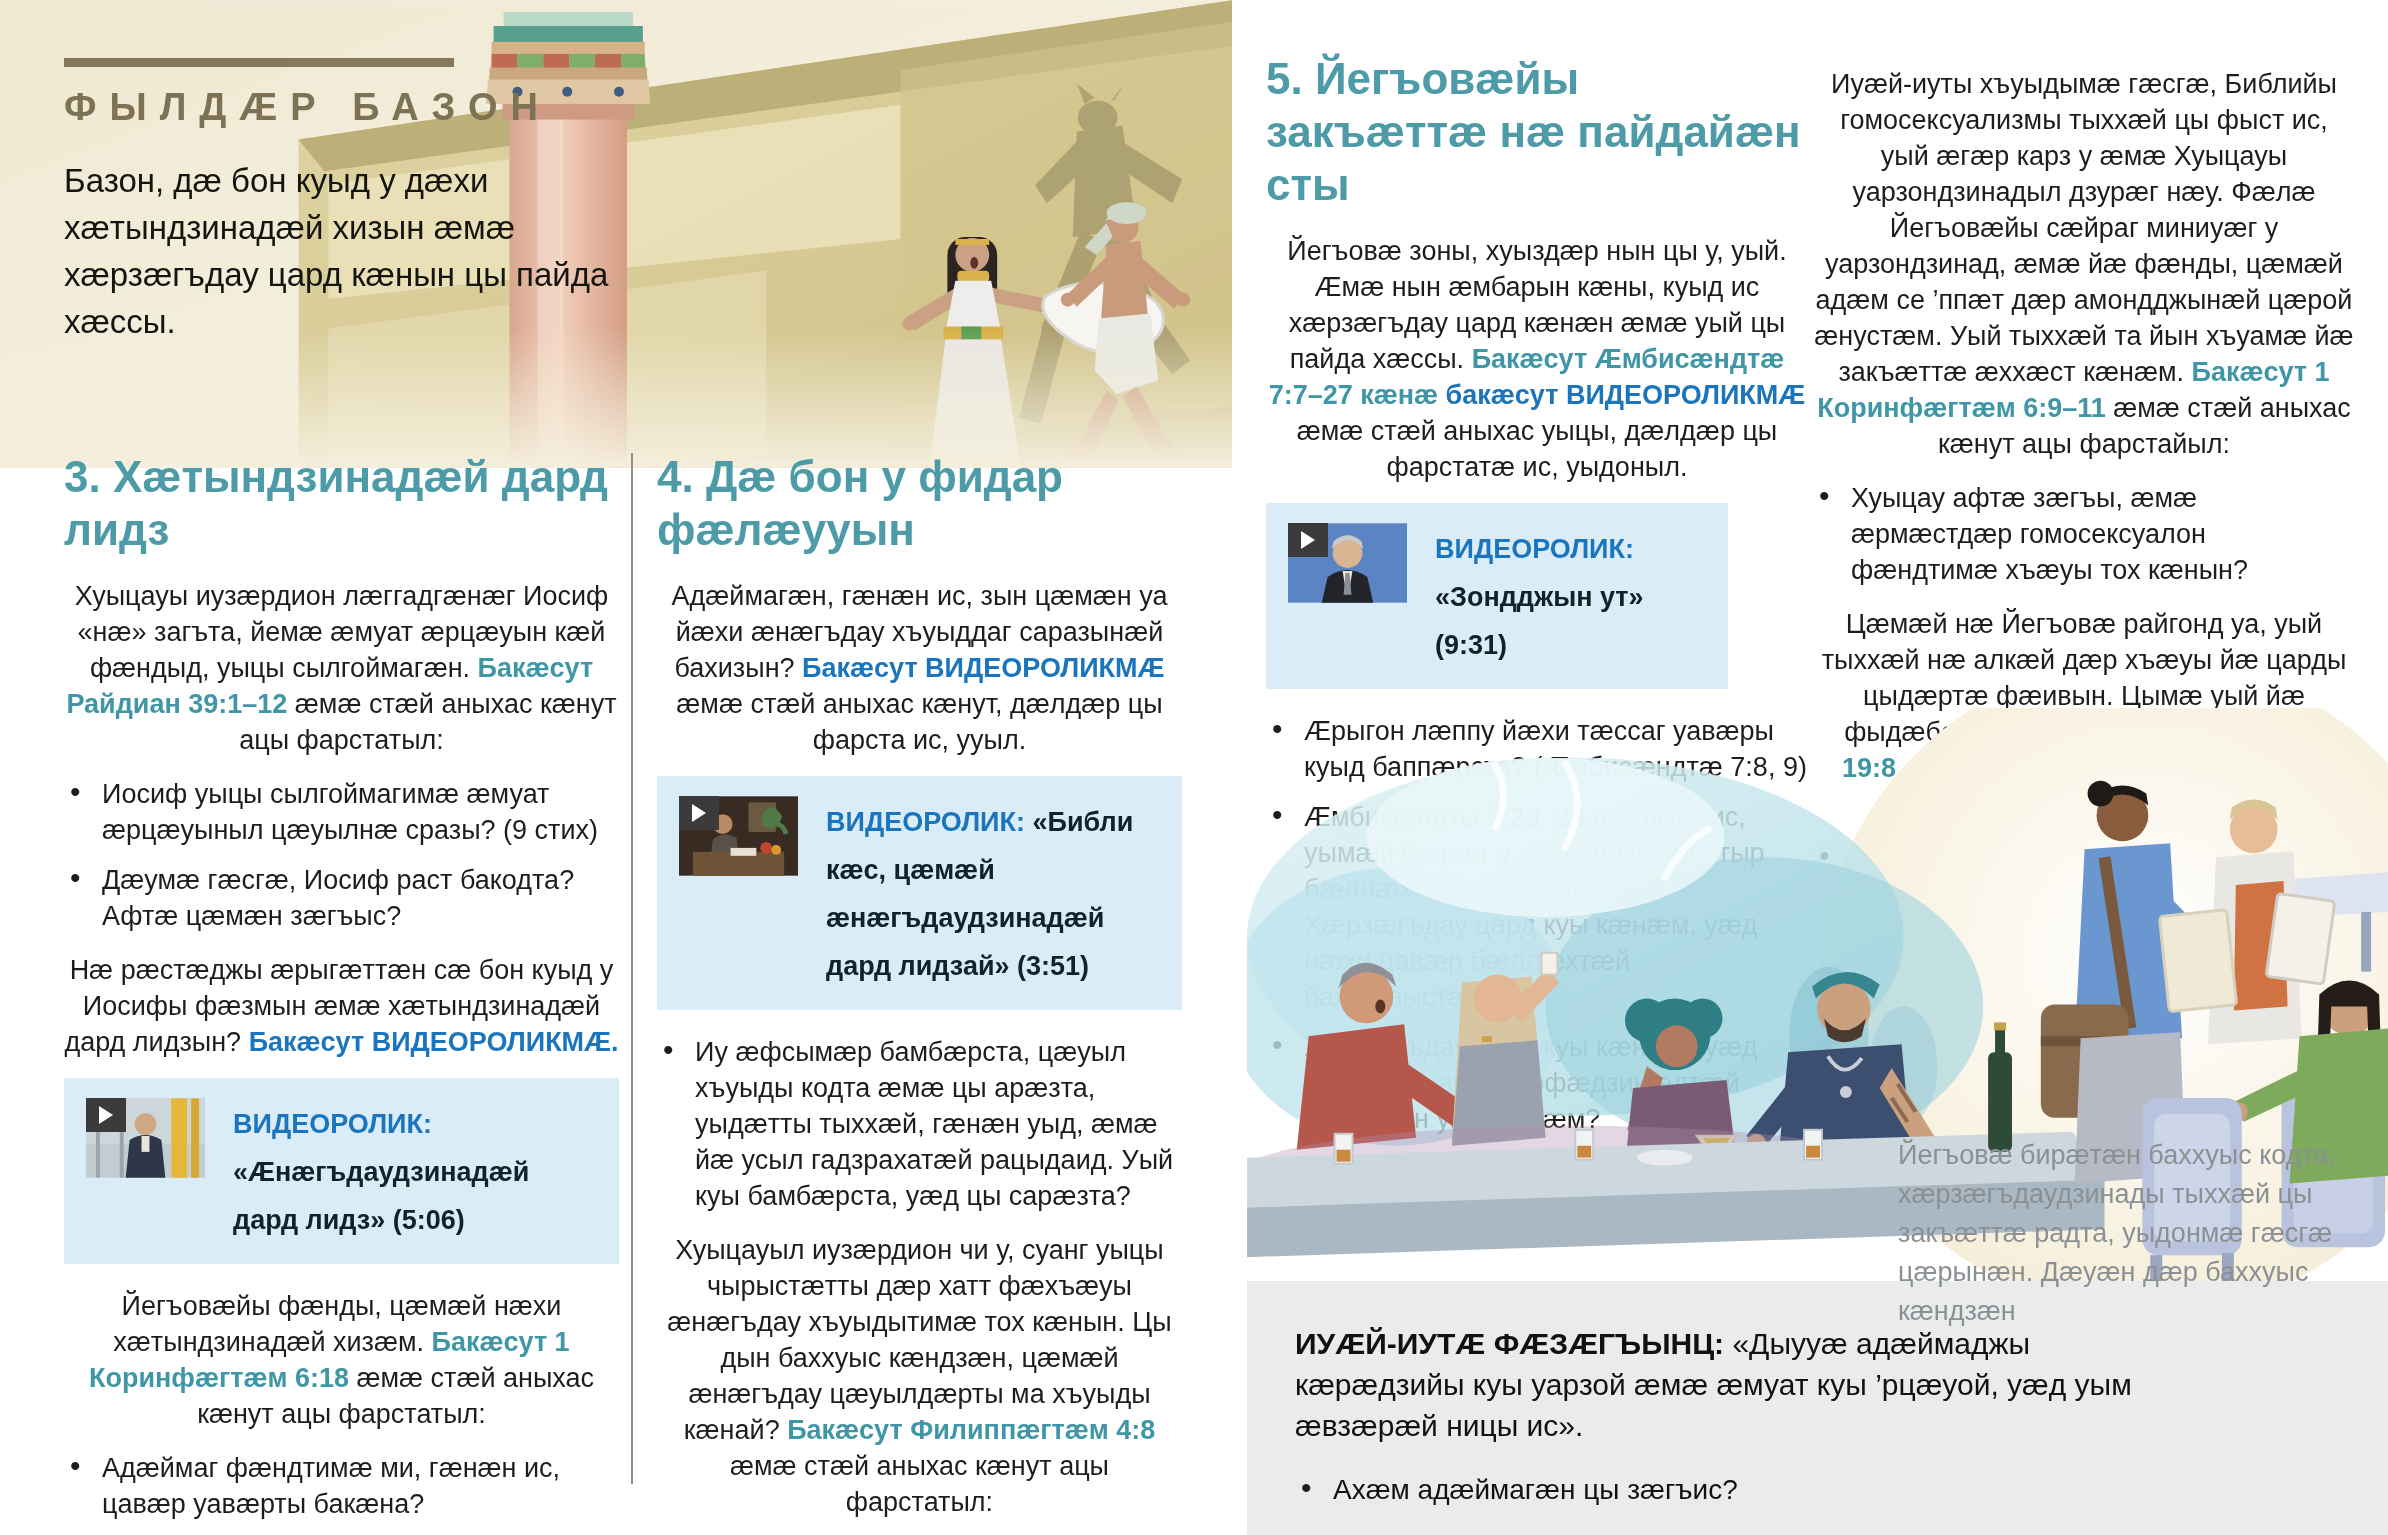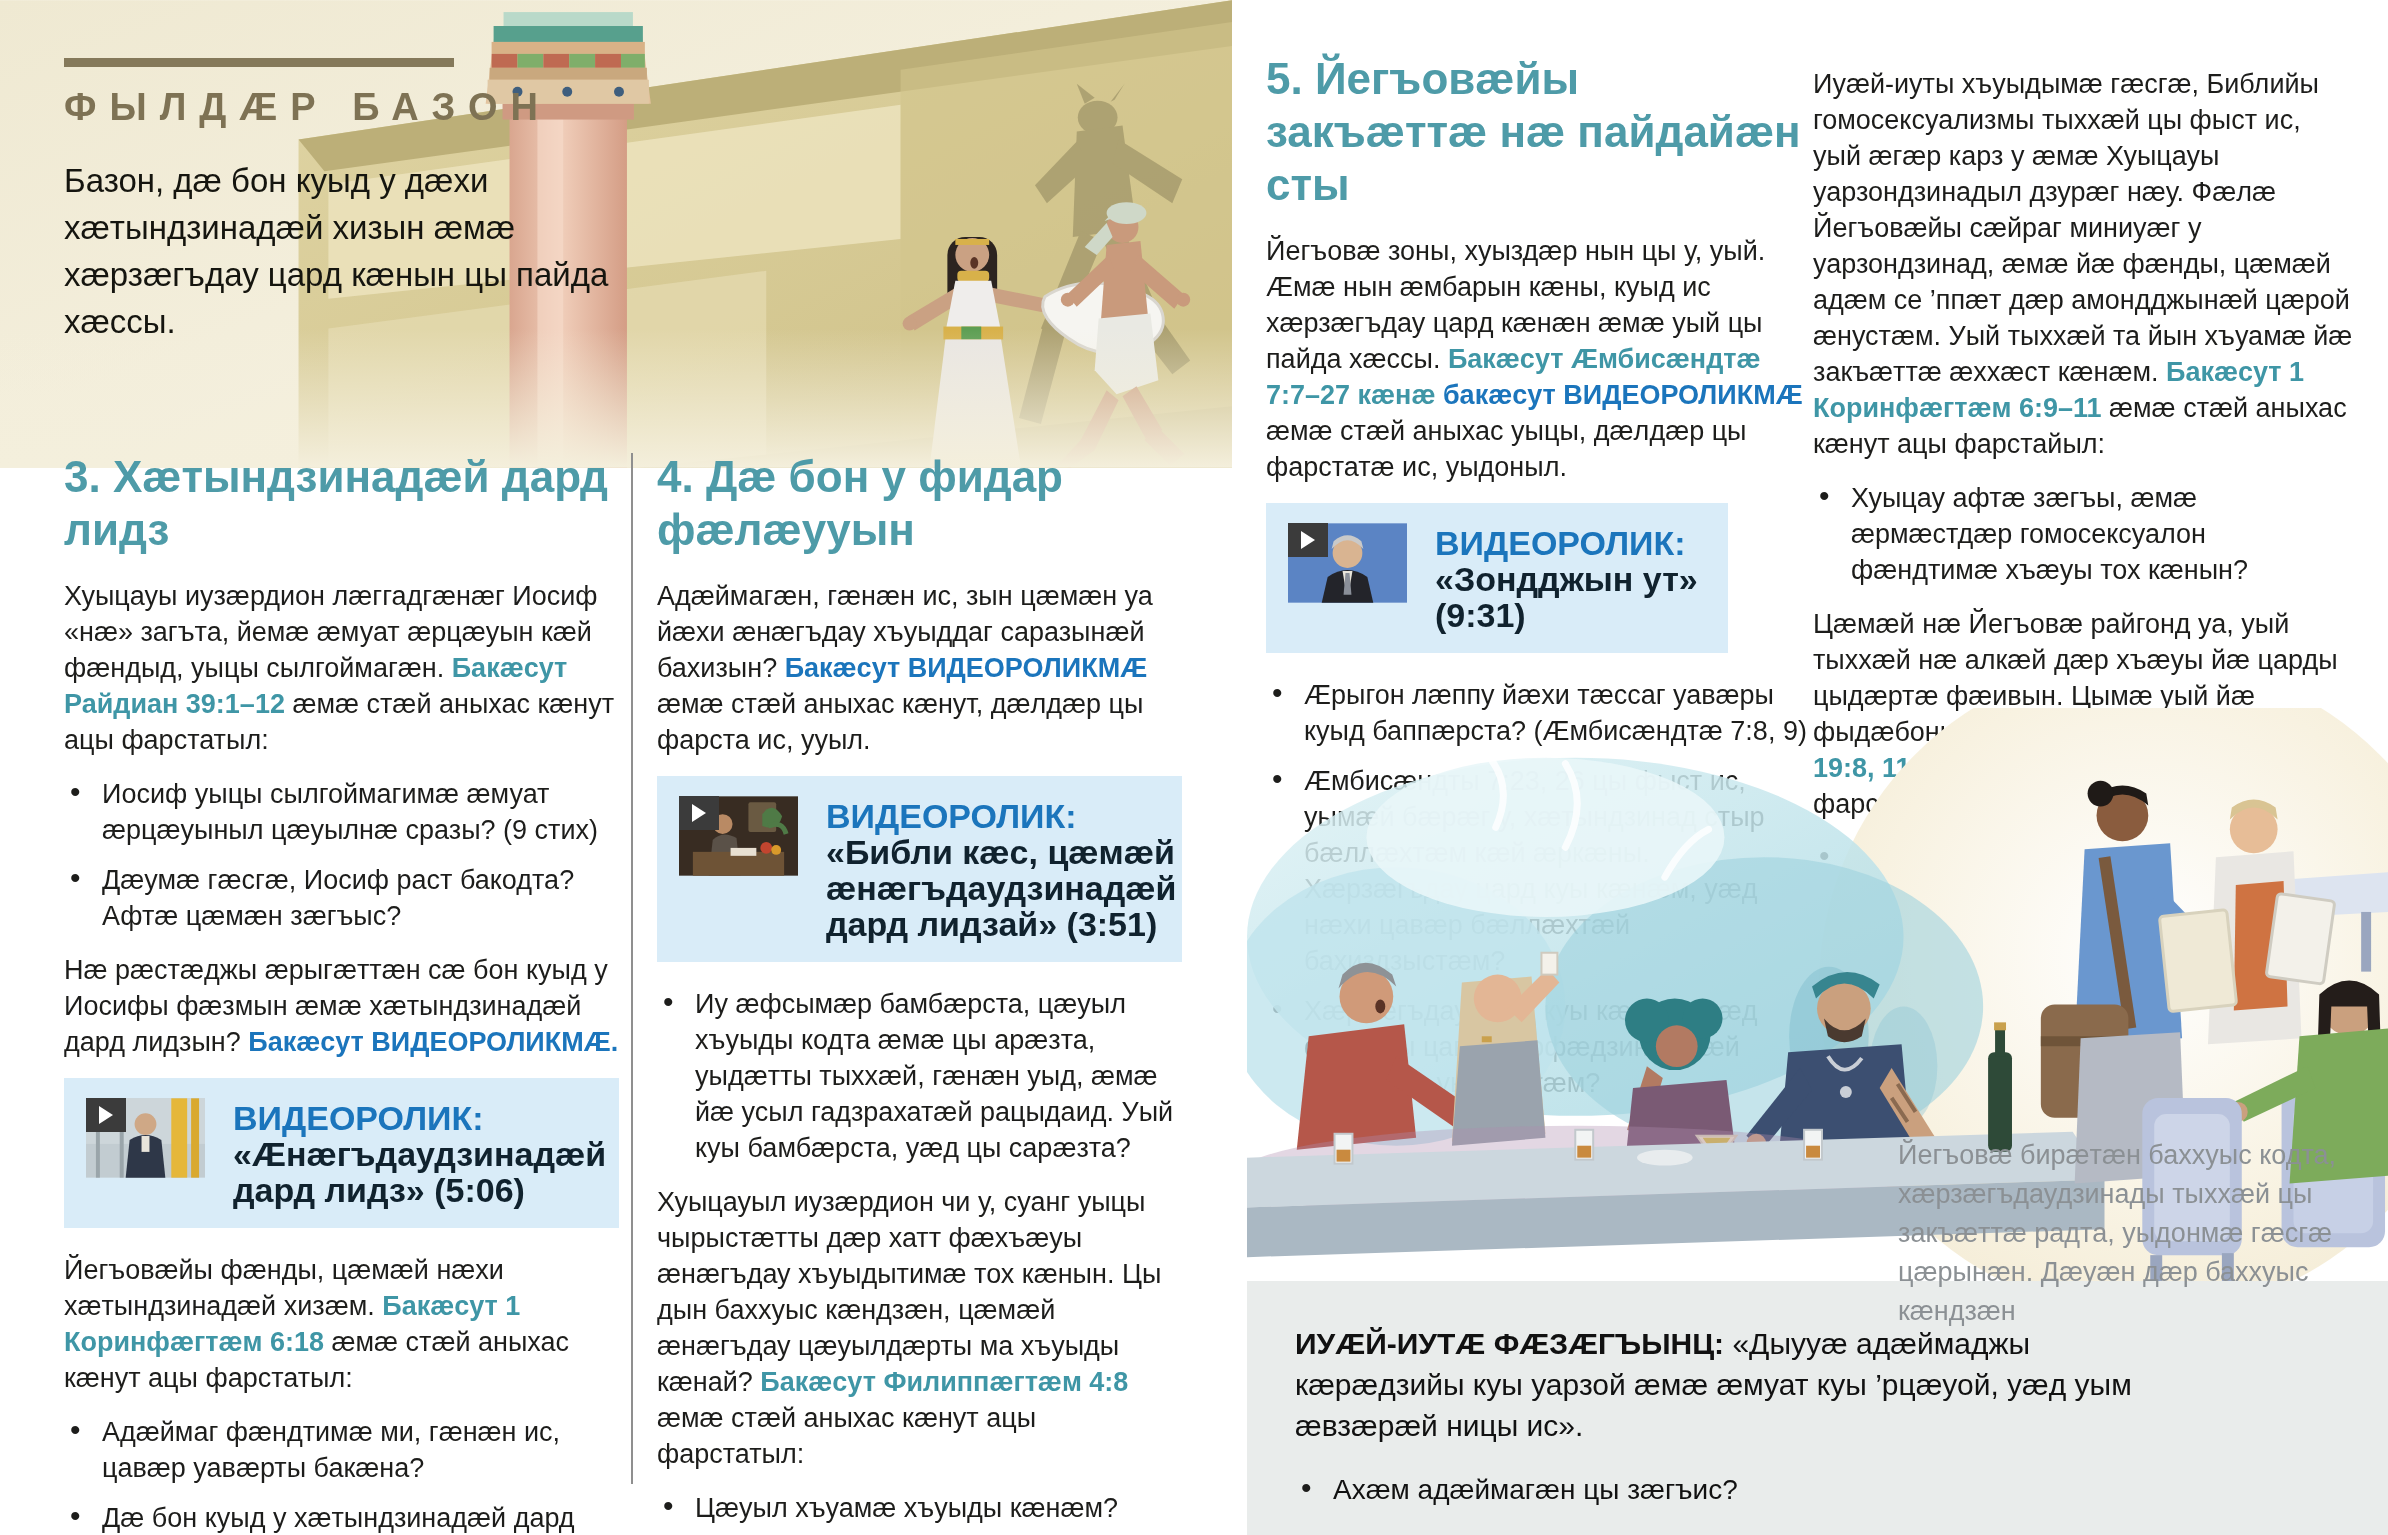--- a/index.html
+++ b/index.html
@@ -1,20 +1,20 @@
 <!DOCTYPE html>
 <html><head>
 <meta charset="utf-8">
 <style>
   html,body{margin:0;padding:0;background:#fff;}
   #stage{position:relative;width:2388px;height:1535px;background:#ffffff;overflow:hidden;
          font-family:"Liberation Sans","DejaVu Sans",sans-serif;color:#1d1d1b;}
   
   .body-txt{font-size:27px;line-height:36px;color:#1d1d1b;}
-  p{margin:0 0 18px 0;}
+  p{margin:0 0 18px 0;text-align:center;}
   .teal-link{color:#3f96a6;font-weight:bold;}
   .blue-link{color:#1b75bc;font-weight:bold;}
   h2.sec{margin:0 0 22px 0;font-size:44px;line-height:53px;font-weight:bold;color:#4e9ba8;}
   ul.q{list-style:none;margin:4px 0 18px 0;padding:0;}
   ul.q li{position:relative;padding-left:38px;margin:0 0 14px 0;font-size:27px;line-height:36px;}
   ul.q li::before{content:"•";position:absolute;left:6px;top:-2px;font-size:30px;color:#1d1d1b;}
   
   .abs{position:absolute;}
   #col-l1{left:64px;top:450px;width:555px;}
   #col-l2{left:657px;top:450px;width:525px;}
@@ -24,21 +24,21 @@
   
   #hdr-rule{left:64px;top:58px;width:390px;height:9px;background:#85795a;}
   #hdr-title{left:64px;top:86px;font-size:38px;font-weight:bold;letter-spacing:13px;color:#7e7254;}
   #hdr-intro{left:64px;top:157px;width:607px;font-size:33px;line-height:47px;color:#15150f;}
   
   .vbox{display:flex;align-items:flex-start;gap:28px;background:#d9ecf8;padding:20px 22px;margin:6px 0 24px 0;}
   .vthumb{position:relative;width:119px;height:80px;flex:0 0 auto;overflow:hidden;}
   .vthumb svg{display:block;width:100%;height:100%;}
   .play{position:absolute;left:0;top:0;width:40px;height:34px;background:#3b3b3b;display:flex;align-items:center;justify-content:center;}
   .play i{display:block;width:0;height:0;border-left:14px solid #fff;border-top:9px solid transparent;border-bottom:9px solid transparent;}
-  .vtxt{font-size:34px;line-height:36px;font-weight:bold;color:#10222e;padding-top:2px;}
+  .vtxt{font-size:27px;line-height:48px;font-weight:bold;color:#10222e;padding-top:2px;}
   .vlabel{color:#1b75bc;font-weight:bold;}
   
   #caption{left:1898px;top:1136px;width:450px;font-size:27px;line-height:39px;color:#8b9094;z-index:5;}
   #band{left:1247px;top:1281px;width:1299px;height:255px;background:#e9eceb;z-index:4;}
   #band-inner{position:absolute;left:48px;top:42px;width:856px;font-size:30px;line-height:41px;color:#111;}
   #band-inner .lbl{font-weight:bold;}
   #band ul.q{margin-top:26px;}
   #band ul.q li{font-size:28px;}
   
   #illus-top{left:0;top:0;width:1232px;height:468px;}

